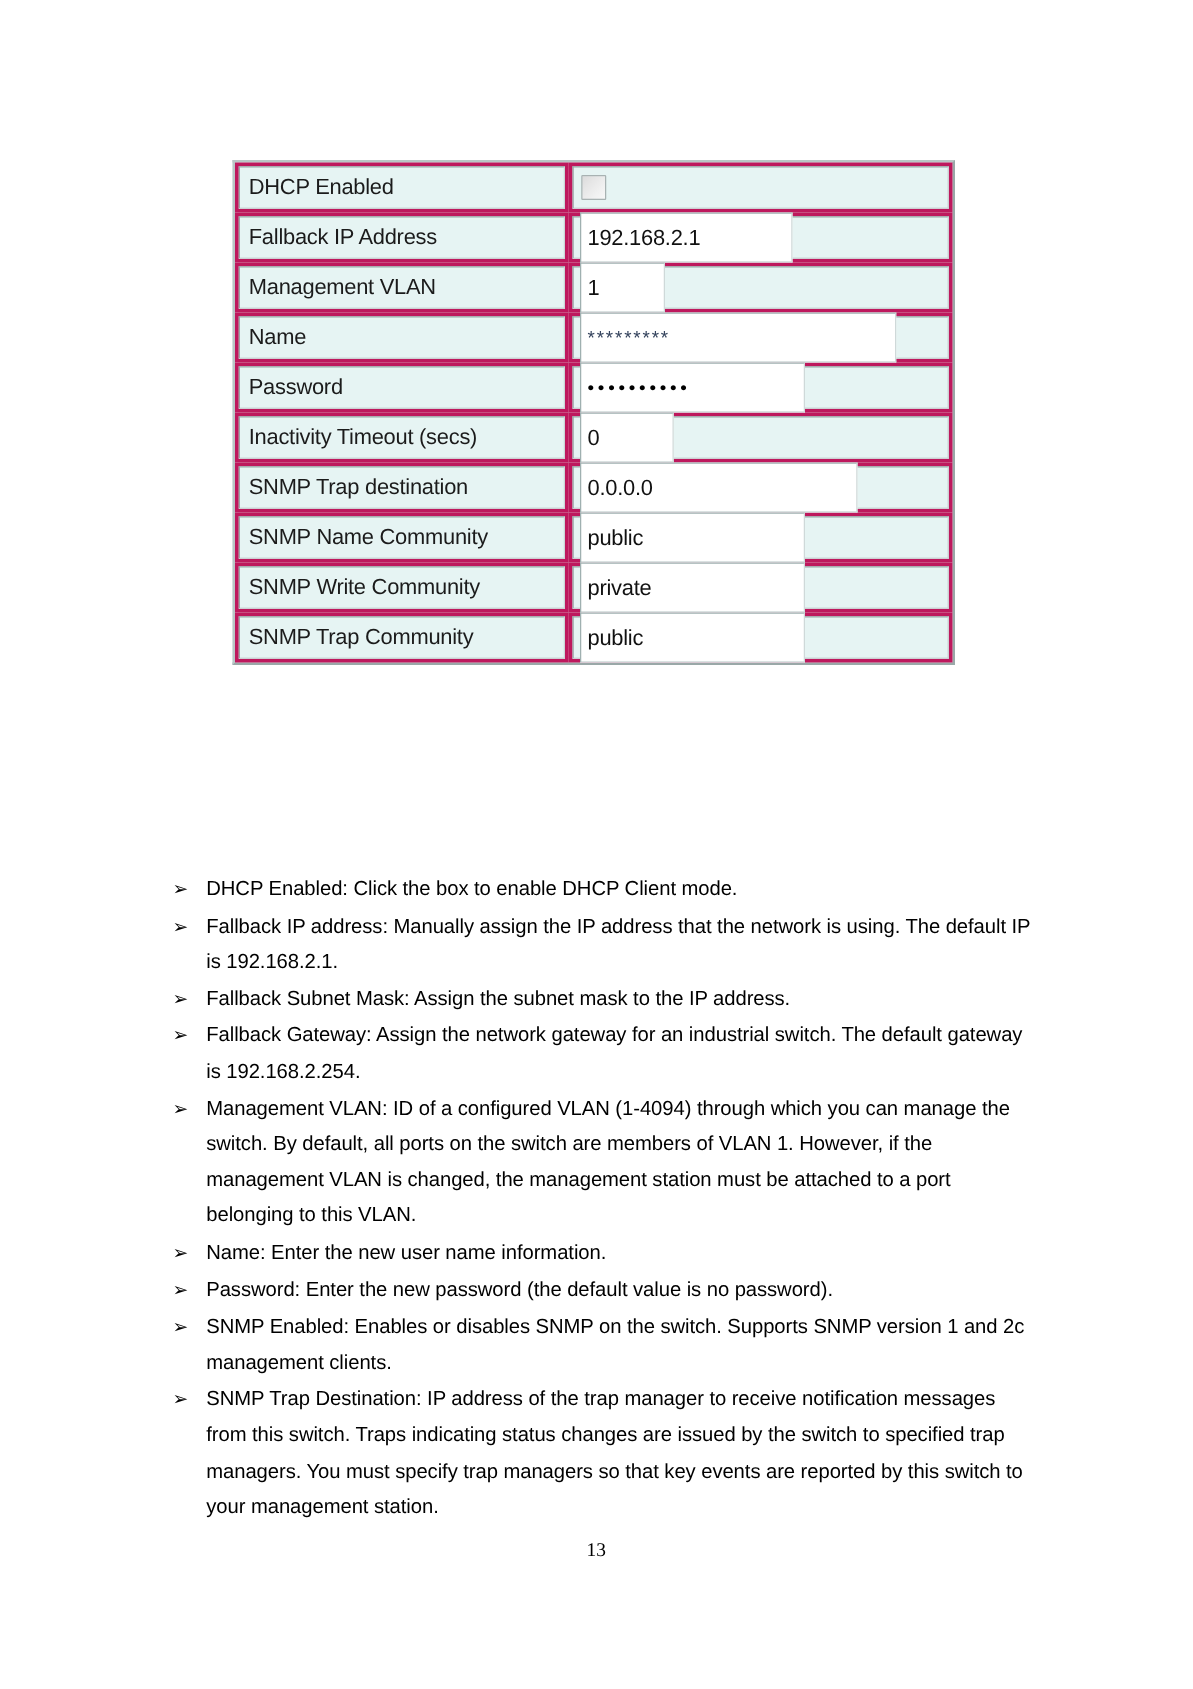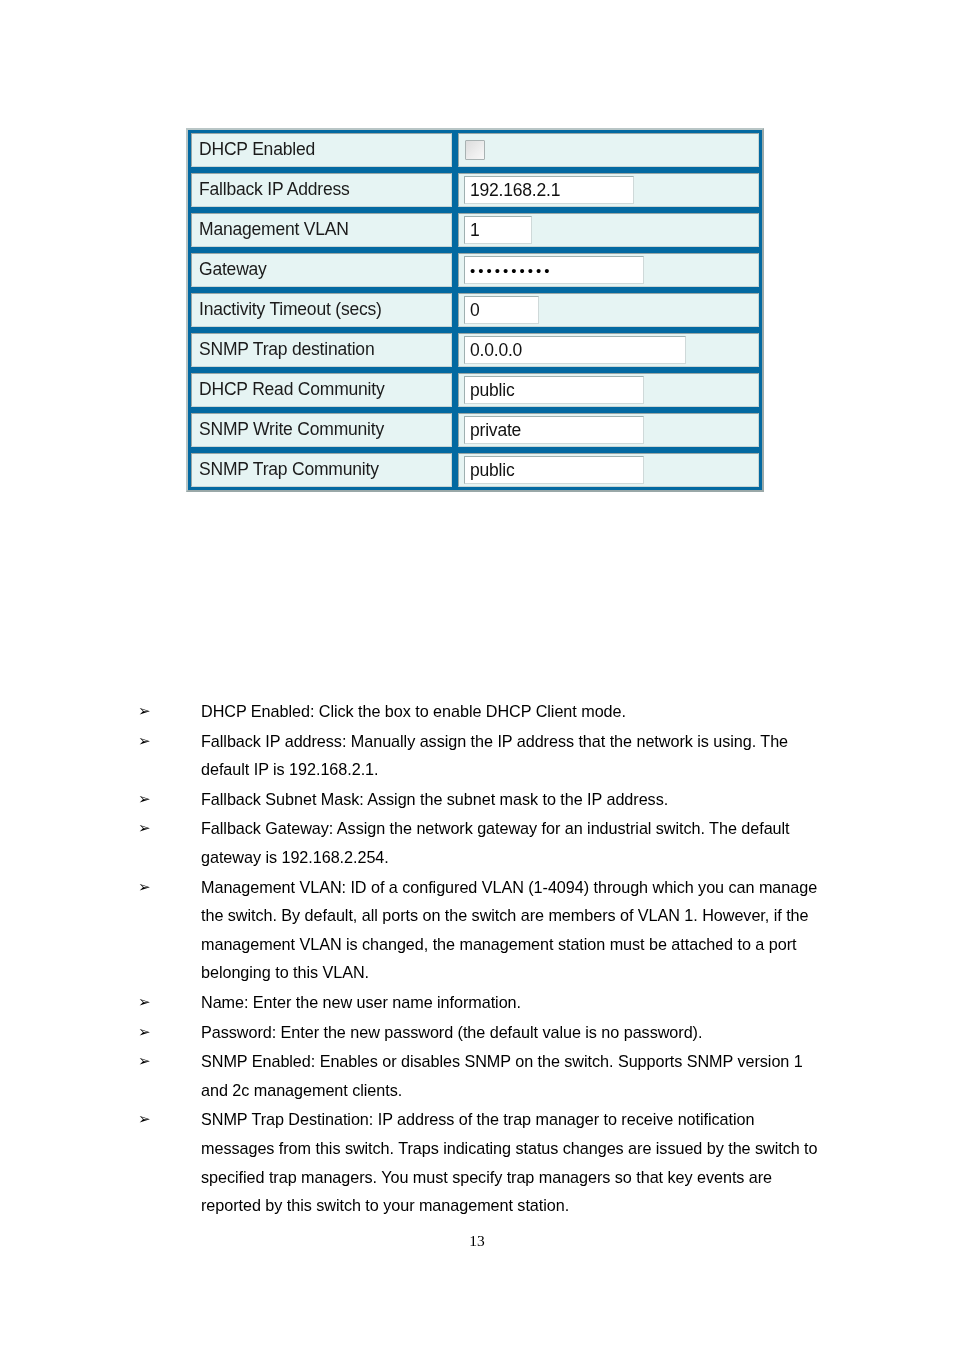--- a/index.html
+++ b/index.html
@@ -32,21 +32,21 @@
     width: 100%;
     border-collapse: collapse;
     table-layout: fixed;
   }
   .form-table tr {
     height: 40px;
   }
   .form-table td {
     padding: 0;
     vertical-align: middle;
-    background: #0369a1;
+    background: #be185d;
   }
   .cell-inner {
     margin: 2px 3px;
     height: 34px;
     border: 1px solid #c9d6d6;
     border-top-color: #98a6a6;
     border-left-color: #98a6a6;
     background: #e6f4f3;
     display: flex;
     align-items: center;
@@ -62,21 +62,21 @@
     font-size: 17.5px;
     color: #1b1b1b;
     padding-left: 7px;
     letter-spacing: -0.2px;
     white-space: nowrap;
     line-height: 1;
   }
 
   
   .field {
-    height: 28px;
+    height: 40px;
     margin-left: 5px;
     background: #ffffff;
     border: 1px solid #cfd9d9;
     border-top: 1px solid #9fb0b0;
     border-left: 1px solid #9fb0b0;
     box-sizing: border-box;
     display: flex;
     align-items: center;
     font-size: 17.5px;
     color: #111111;
@@ -148,21 +148,20 @@
     line-height: 28.6px;
     color: #000;
   }
   .note-text {
     flex: 1;
     font-size: 16.2px;
     line-height: 28.6px;
     color: #000;
     letter-spacing: -0.05px;
     text-align: left;
-    margin-left: 36px;
   }
 
   
   .page-number {
     position: absolute;
     left: 0;
     right: 0;
     top: 1232px;
     text-align: center;
     font-size: 15.5px;
@@ -208,21 +207,33 @@
           </td>
           <td class="value-col">
             <div class="cell-inner">
               <div class="field w-vlan">1</div>
             </div>
           </td>
         </tr>
         <tr>
           <td class="label-col">
             <div class="cell-inner">
-              <span class="label-text">Gateway</span>
+              <span class="label-text">Name</span>
+            </div>
+          </td>
+          <td class="value-col">
+            <div class="cell-inner">
+              <div class="field w-name star-text">*********</div>
+            </div>
+          </td>
+        </tr>
+        <tr>
+          <td class="label-col">
+            <div class="cell-inner">
+              <span class="label-text">Password</span>
             </div>
           </td>
           <td class="value-col">
             <div class="cell-inner">
               <div class="field w-pass pass-dots">••••••••••</div>
             </div>
           </td>
         </tr>
         <tr>
           <td class="label-col">
@@ -244,21 +255,21 @@
           </td>
           <td class="value-col">
             <div class="cell-inner">
               <div class="field w-trap">0.0.0.0</div>
             </div>
           </td>
         </tr>
         <tr>
           <td class="label-col">
             <div class="cell-inner">
-              <span class="label-text">DHCP Read Community</span>
+              <span class="label-text">SNMP Name Community</span>
             </div>
           </td>
           <td class="value-col">
             <div class="cell-inner">
               <div class="field w-comm">public</div>
             </div>
           </td>
         </tr>
         <tr>
           <td class="label-col">

